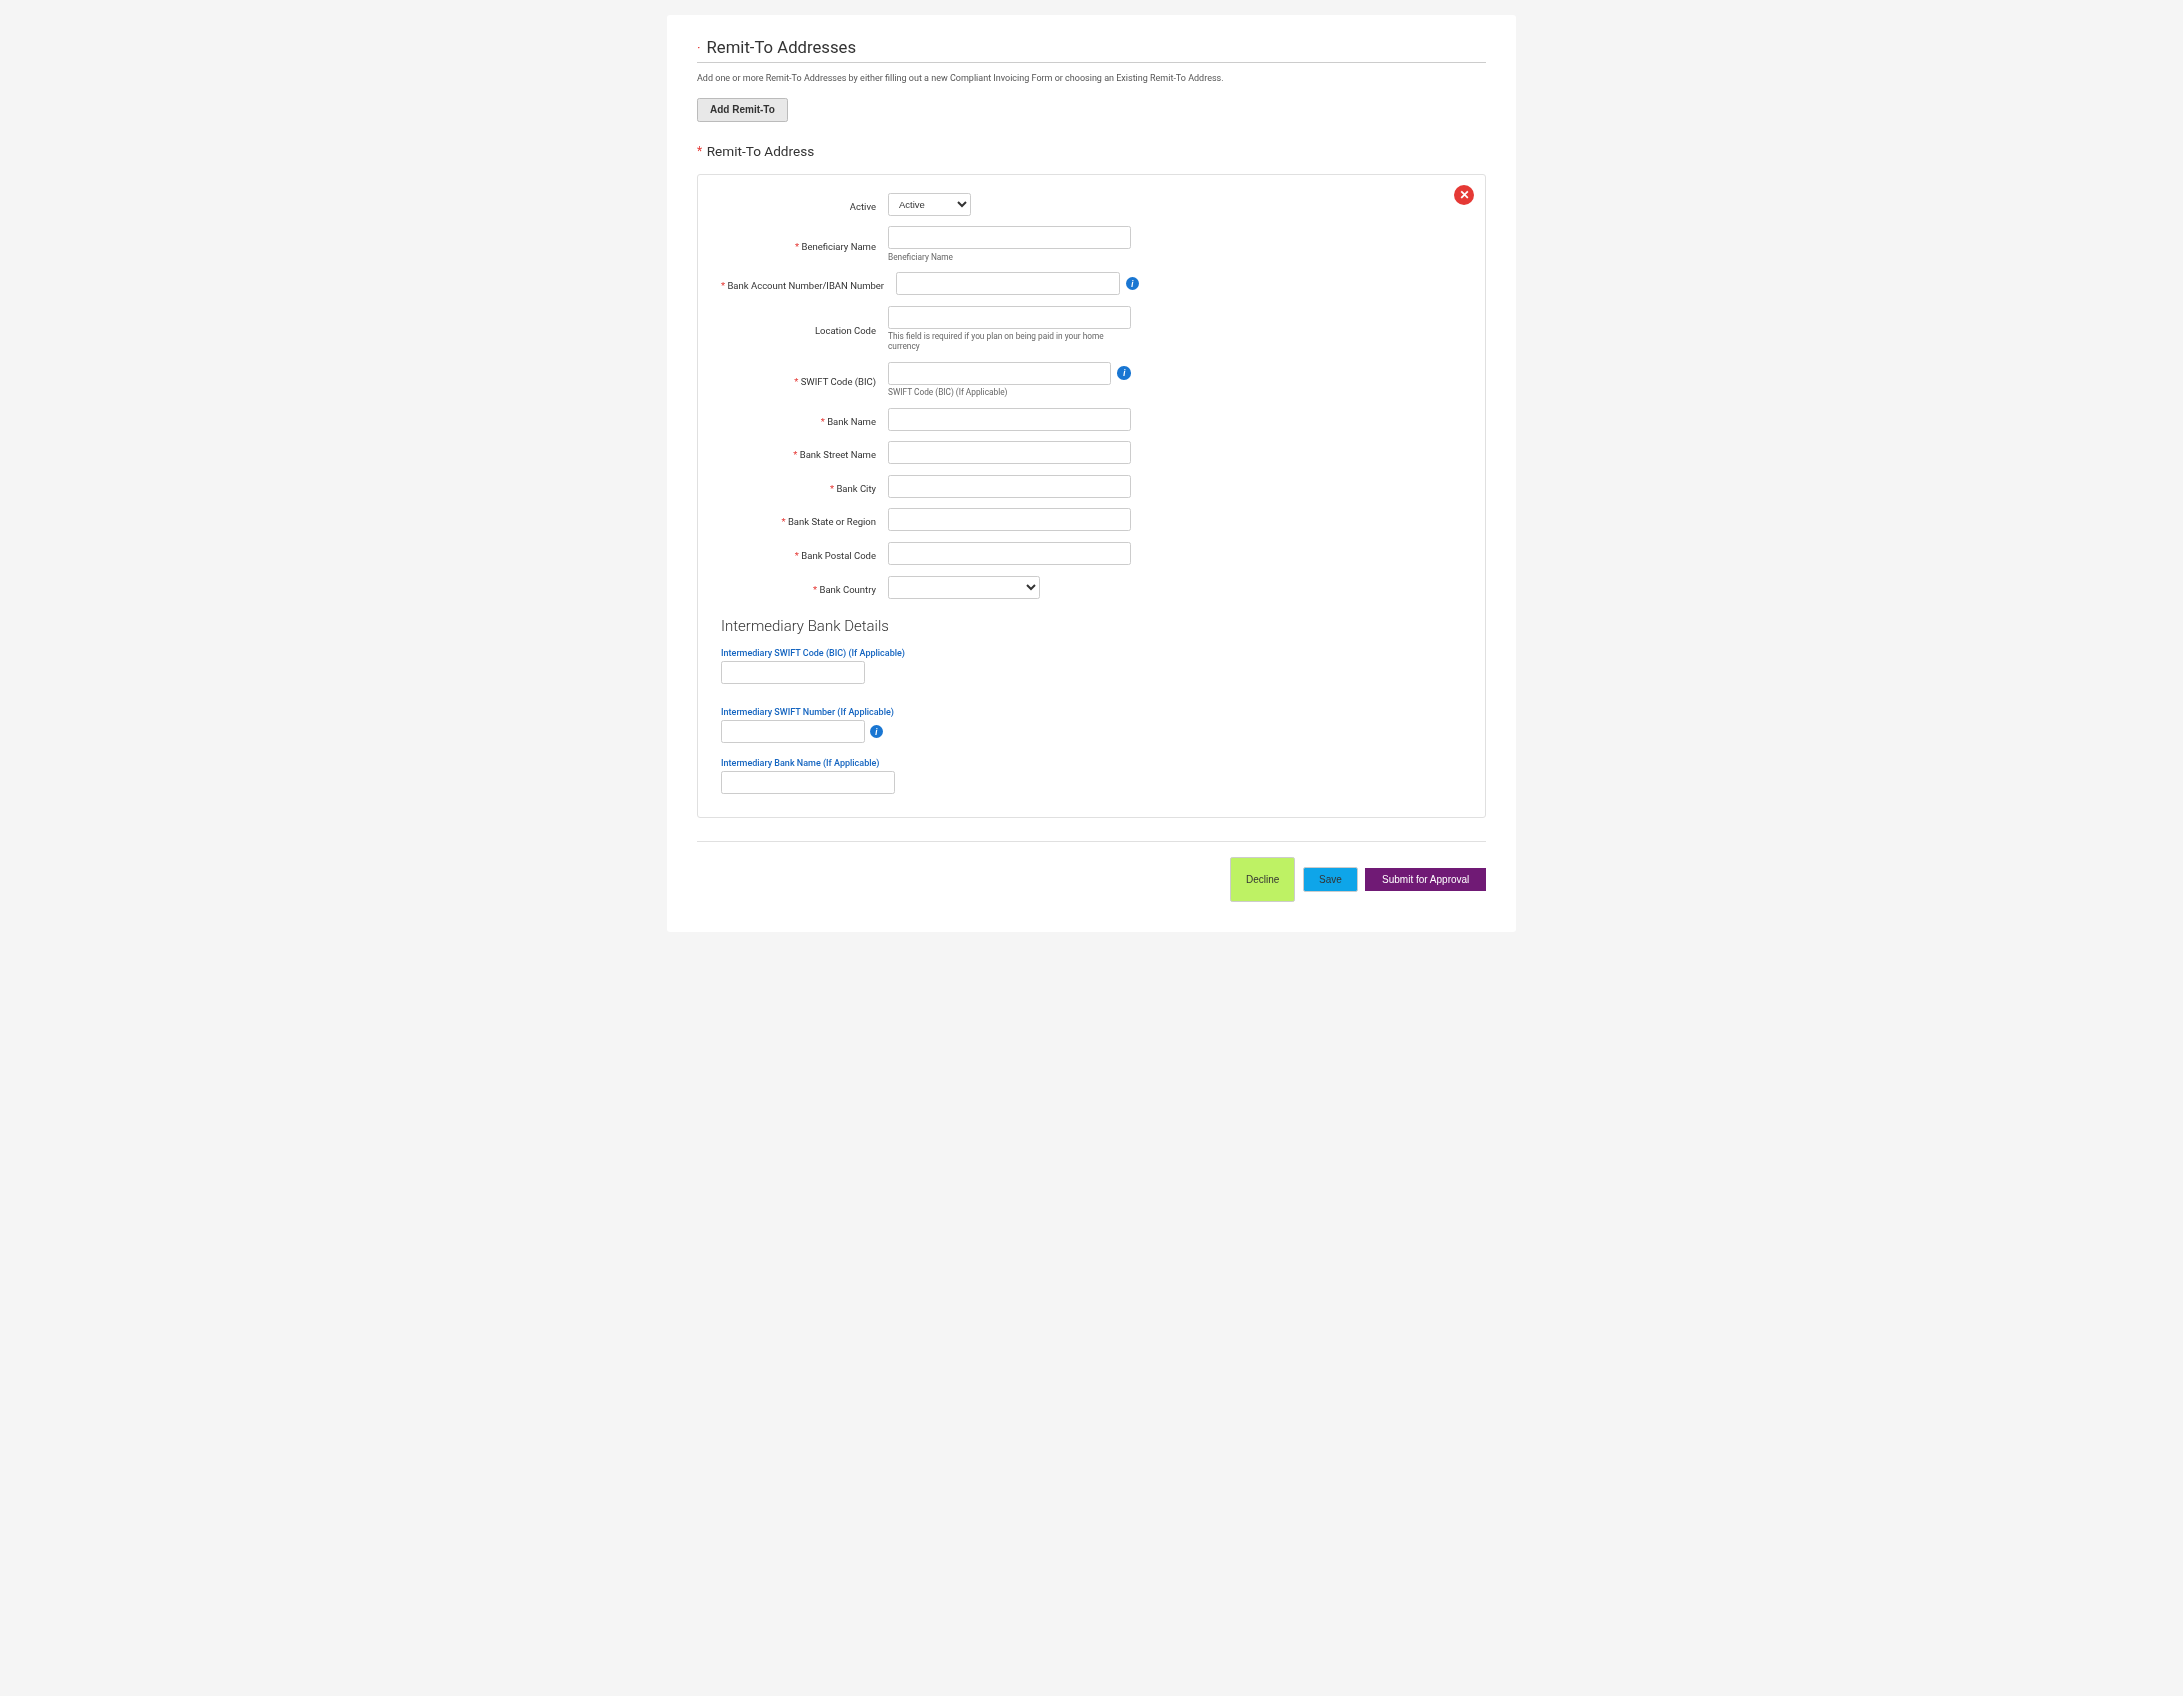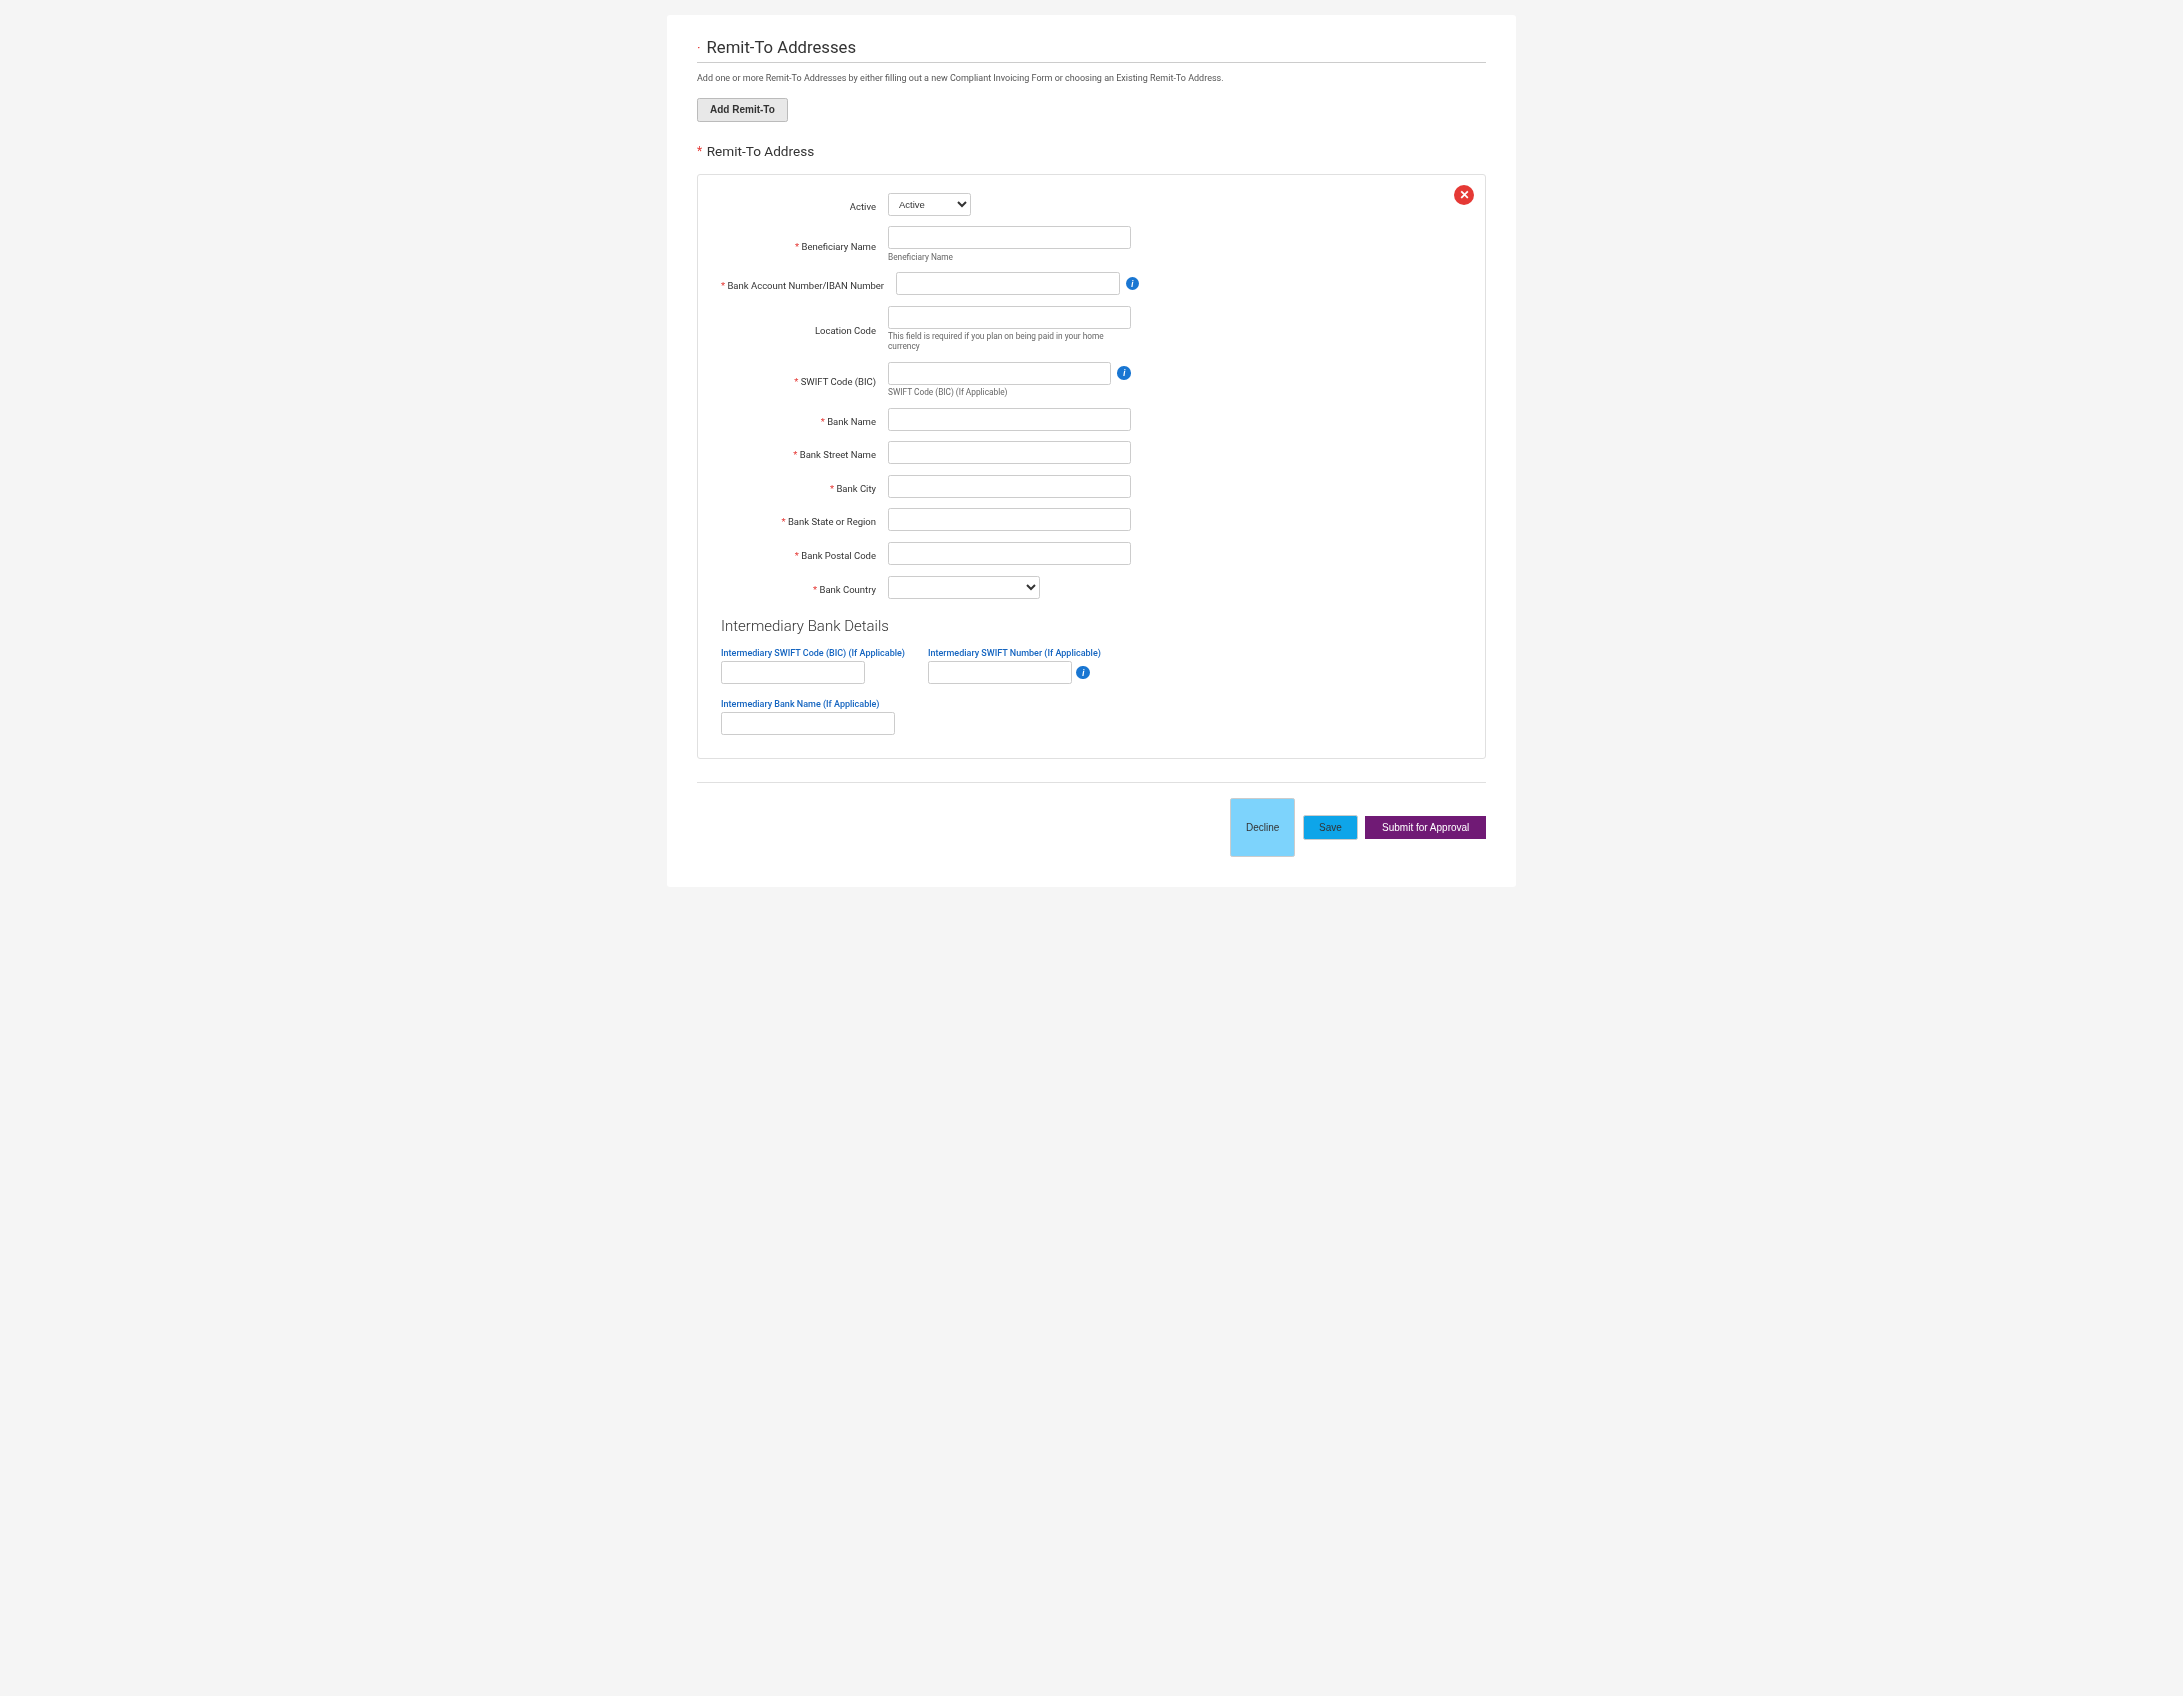--- a/index.html
+++ b/index.html
@@ -171,20 +171,21 @@
       font-size: 15px;
       font-weight: 300;
       color: #333;
       margin-bottom: 13.6px;
     }
     .intermediary-grid {
       display: flex;
       gap: 23px;
       margin-bottom: 15px;
       flex-wrap: wrap;
+      flex-direction: column;
     }
     .intermediary-field {
       display: flex;
       flex-direction: column;
       gap: 3px;
     }
     .intermediary-field label {
       font-size: 9px;
       color: #1565c0;
       font-weight: 500;
@@ -217,24 +218,24 @@
       border-top: 0.8px solid #e0e0e0;
       margin: 23px 0 15px 0;
     }
     .action-row {
       display: flex;
       justify-content: flex-end;
       gap: 7.6px;
       align-items: center;
     }
     .btn-decline {
-      background: #7dd3fc;
+      background: #bef264;
       border: 0.8px solid #ccc;
       border-radius: 2.3px;
-      padding: 23px 15px;
+      padding: 16px 15px;
       font-size: 10px;
       color: #333;
       cursor: pointer;
     }
     .btn-save {
       background: #0ea5e9;
       border: 0.8px solid #ccc;
       border-radius: 2.3px;
       padding: 6px 15px;
       font-size: 10px;

